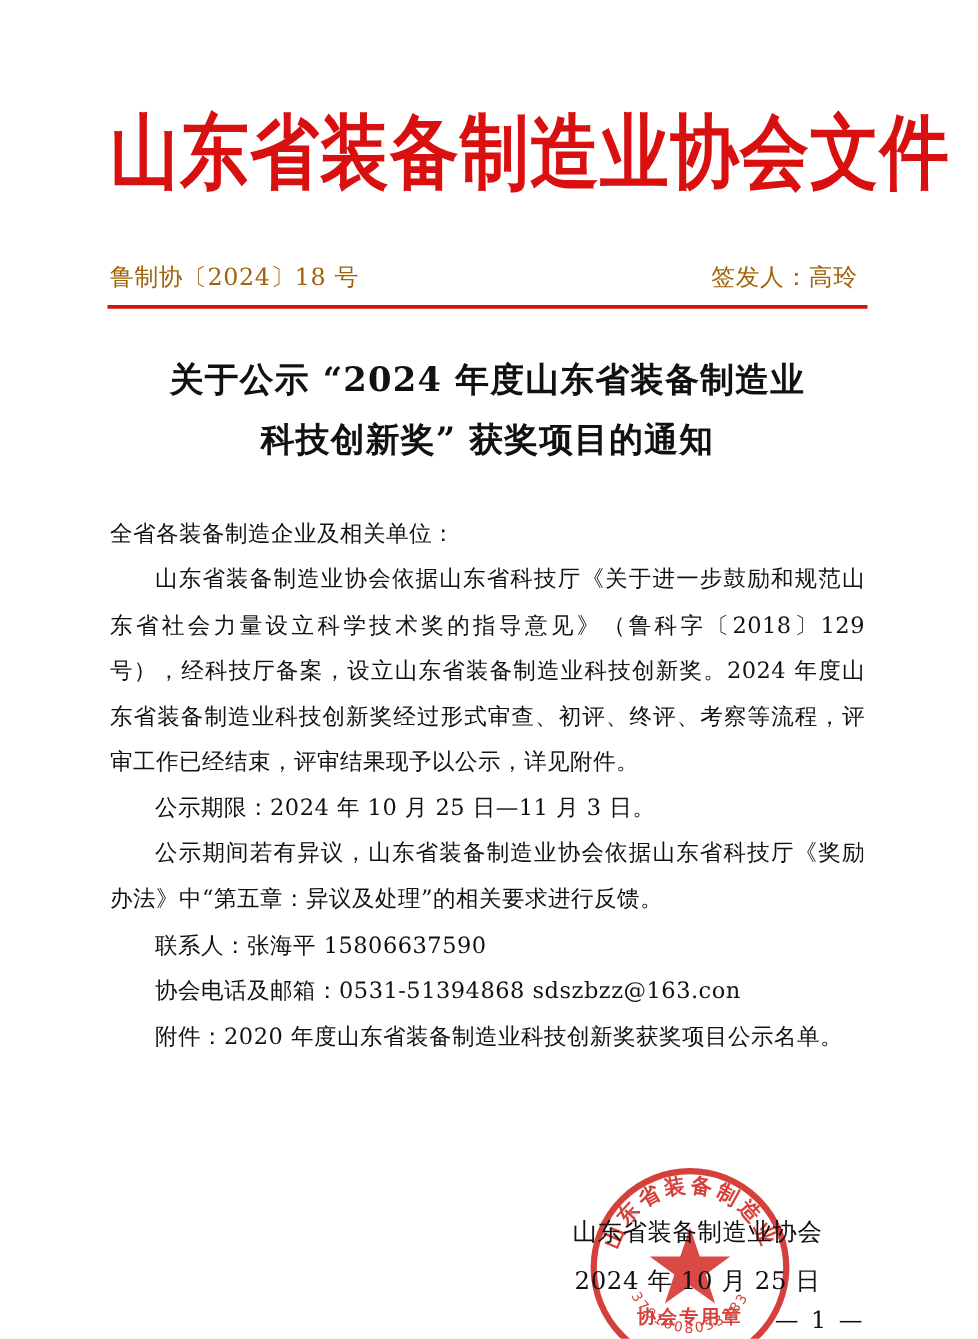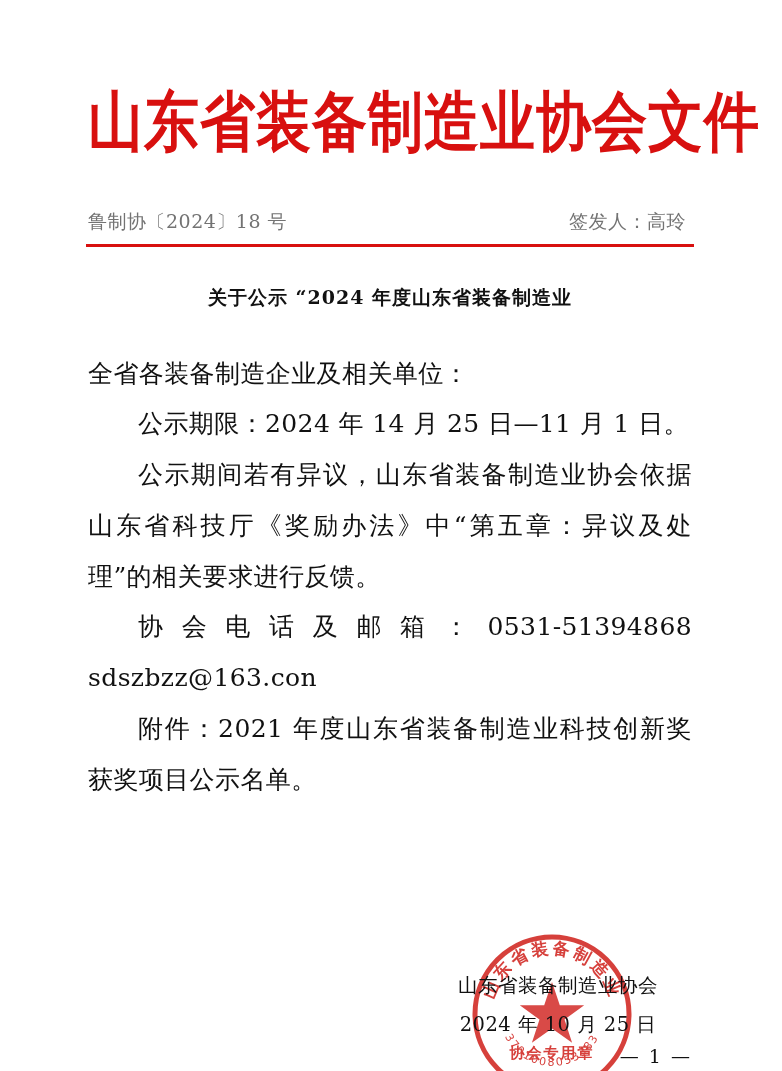--- a/index.html
+++ b/index.html
@@ -39,47 +39,47 @@
     transform: scaleY(1.18);
     transform-origin: center top;
     margin: 0;
   }
   .doc-meta {
     display: flex;
     justify-content: space-between;
     align-items: flex-end;
     margin-top: 62px;
     font-size: 19px;
-    color: #737373;
+    color: #a16207;
     font-family: "DejaVu Serif", "Liberation Serif", serif;
   }
   .doc-number { letter-spacing: 0.5px; }
   .doc-signer { letter-spacing: 0.5px; padding-right: 6px;}
   .red-rule {
     height: 3px;
     background: #d8100f;
     margin-top: 9px;
     margin-left: -2px;
     margin-right: -2px;
   }
   
   .doc-title {
     text-align: center;
     margin-top: 34px;
-    font-size: 19px;
+    font-size: 27px;
     font-weight: bold;
     line-height: 1.75;
     letter-spacing: 1px;
     font-family: "DejaVu Serif", "Liberation Serif", serif;
   }
   .doc-title .line { display: block; }
   
   .body-text {
     margin-top: 34px;
-    font-size: 25px;
+    font-size: 18px;
     line-height: 2.03;
     letter-spacing: 0.4px;
     text-align: justify;
     text-justify: inter-ideograph;
   }
   .body-text p {
     margin: 0;
   }
   .indent2 { text-indent: 2em; }
   
@@ -125,28 +125,31 @@
   </div>
 
   <div class="doc-meta">
     <span class="doc-number">鲁制协〔2024〕18 号</span>
     <span class="doc-signer">签发人：高玲</span>
   </div>
   <div class="red-rule"></div>
 
   <div class="doc-title">
     <span class="line">关于公示 “2024 年度山东省装备制造业</span>
+    <span class="line">科技创新奖” 获奖项目的通知</span>
   </div>
 
   <div class="body-text">
     <p>全省各装备制造企业及相关单位：</p>
-    <p class="indent2">公示期限：2024 年 14 月 25 日—11 月 1 日。</p>
+    <p class="indent2">山东省装备制造业协会依据山东省科技厅《关于进一步鼓励和规范山东省社会力量设立科学技术奖的指导意见》（鲁科字〔2018〕129 号），经科技厅备案，设立山东省装备制造业科技创新奖。2024 年度山东省装备制造业科技创新奖经过形式审查、初评、终评、考察等流程，评审工作已经结束，评审结果现予以公示，详见附件。</p>
+    <p class="indent2">公示期限：2024 年 10 月 25 日—11 月 3 日。</p>
     <p class="indent2">公示期间若有异议，山东省装备制造业协会依据山东省科技厅《奖励办法》中“第五章：异议及处理”的相关要求进行反馈。</p>
+    <p class="indent2">联系人：张海平 15806637590</p>
     <p class="indent2">协会电话及邮箱：0531-51394868    sdszbzz@163.con</p>
-    <p class="indent2">附件：2021 年度山东省装备制造业科技创新奖获奖项目公示名单。</p>
+    <p class="indent2">附件：2020 年度山东省装备制造业科技创新奖获奖项目公示名单。</p>
   </div>
 
   <div class="seal">
     <svg width="168" height="168" viewBox="0 0 168 168" xmlns="http://www.w3.org/2000/svg">
       <defs>
         <path id="arcTop" d="M 24,84 A 60,60 0 0 1 144,84" fill="none"></path>
         <path id="arcBottom" d="M 32,84 A 52,52 0 0 0 136,84" fill="none"></path>
       </defs>
       <circle cx="84" cy="84" r="77" fill="none" stroke="#d0211c" stroke-width="5"></circle>
       <g fill="#d0211c" stroke="none">

